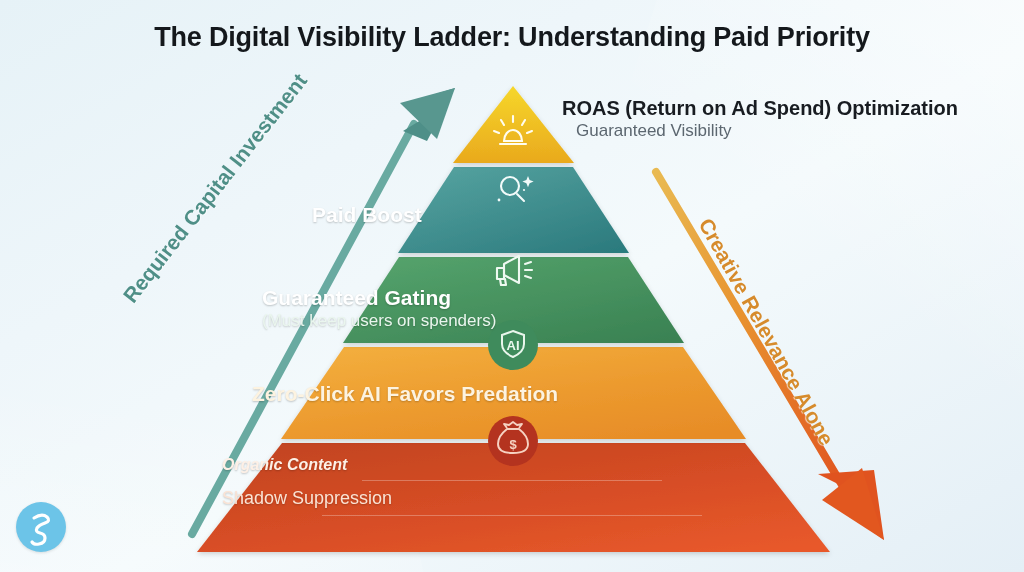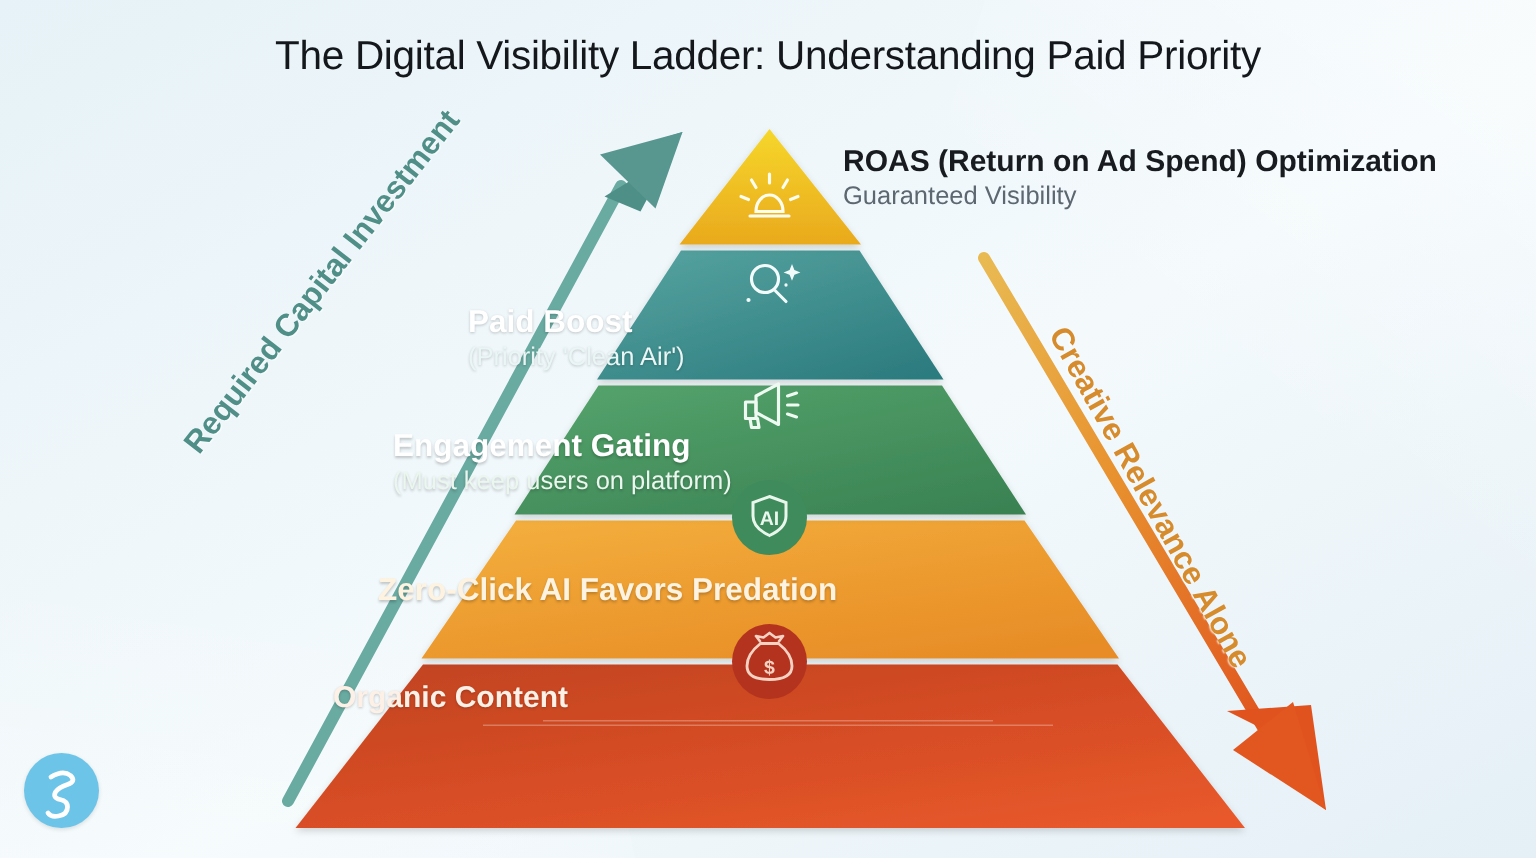--- a/index.html
+++ b/index.html
@@ -32,21 +32,21 @@
     pointer-events: none;
   }
 
   
   #title {
     position: absolute;
     left: 0; top: 22px;
     width: 1024px;
     text-align: center;
     font-size: 27px;
-    font-weight: normal;
+    font-weight: bold;
     color: #14181c;
     letter-spacing: -0.2px;
     white-space: nowrap;
   }
 
   
   #pyramid-svg { position: absolute; left: 0; top: 0; }
 
   
   .tier-text {
@@ -69,34 +69,34 @@
   #t3 { left: 262px; top: 285px; width: 500px; }
   #t3 .t-main { font-size: 21px; line-height: 25px; }
   #t3 .t-sub  { font-size: 17px; line-height: 22px; color: #eaf6ee; }
 
   
   #t4 { left: 252px; top: 381px; width: 520px; }
   #t4 .t-main { font-size: 21px; line-height: 25px; color: #fdf3e0; }
 
   
   #t5 { left: 222px; top: 452px; width: 580px; }
-  #t5 .t-main { font-size: 20px; line-height: 26px; color: #fdf0e6; }
+  #t5 .t-main { font-size: 16px; line-height: 26px; color: #fdf0e6; font-style: italic; }
   #t5 .t-sub  { font-size: 18px; line-height: 30px; color: #fbe3d4; font-weight: normal; }
   #t5 .sep { height: 1px; background: rgba(255,255,255,0.28); margin: 2px auto 2px; width: 300px; }
   #t5 .sep.wide { width: 380px; }
 
   
   #apex-label { position: absolute; left: 562px; top: 96px; }
   #apex-label .a-main {
     font-size: 20px; font-weight: bold; color: #181c21;
     line-height: 24px; white-space: nowrap;
   }
   #apex-label .a-sub {
     font-size: 17px; font-weight: normal; color: #5c6770;
-    line-height: 22px; margin-left: 0; white-space: nowrap;
+    line-height: 22px; margin-left: 14px; white-space: nowrap;
   }
 
   
   .arrow-label {
     position: absolute;
     font-weight: bold;
     white-space: nowrap;
     pointer-events: none;
   }
   #left-arrow-label {
@@ -243,35 +243,35 @@
     </g>
   </svg>
 
   <div id="apex-label">
     <div class="a-main">ROAS (Return on Ad Spend) Optimization</div>
     <div class="a-sub">Guaranteed Visibility</div>
   </div>
 
   <div class="tier-text" id="t2">
     <div class="t-main">Paid Boost</div>
-    <div class="t-sub">(Priority 'Clean Air')</div>
   </div>
 
   <div class="tier-text" id="t3">
-    <div class="t-main">Engagement Gating</div>
-    <div class="t-sub">(Must keep users on platform)</div>
+    <div class="t-main">Guaranteed Gating</div>
+    <div class="t-sub">(Must keep users on spenders)</div>
   </div>
 
   <div class="tier-text" id="t4">
     <div class="t-main">Zero-Click AI Favors Predation</div>
   </div>
 
   <div class="tier-text" id="t5">
     <div class="t-main">Organic Content</div>
     <div class="sep"></div>
+    <div class="t-sub">Shadow Suppression</div>
     <div class="sep wide"></div>
   </div>
 
   <div class="arrow-label" id="left-arrow-label">Required Capital Investment</div>
   <div class="arrow-label" id="right-arrow-label">Creative Relevance Alone</div>
 
   <div id="logo">
     <svg width="50" height="50" viewBox="0 0 50 50">
       <path d="M 18 16 q 8 -5 13 -1 q 4 4 -2 6 q -6 2 -8 5 q -2 4 3 5 q 5 1 5 5 q 0 5 -6 6 q -5 1 -7 -2" fill="none" stroke="#ffffff" stroke-width="3.2" stroke-linecap="round" stroke-linejoin="round"></path>
     </svg>

